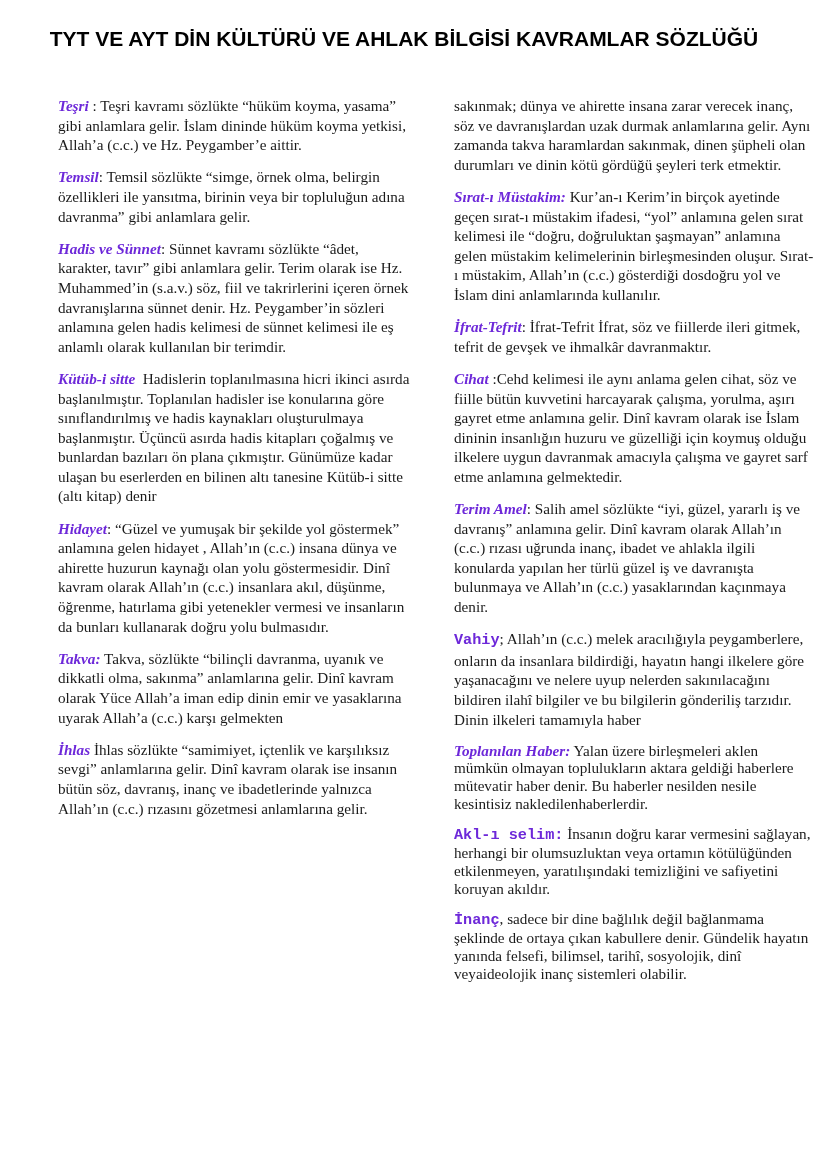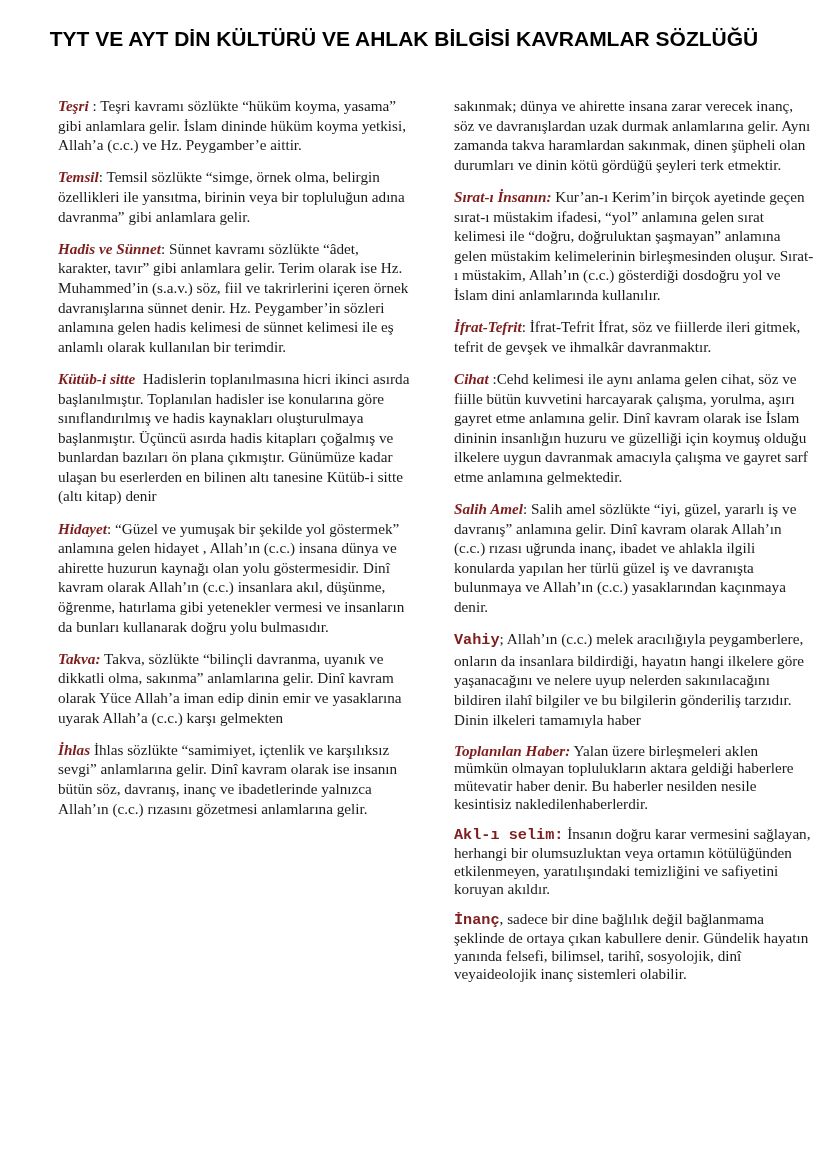--- a/index.html
+++ b/index.html
@@ -10,42 +10,42 @@
     color: #000; letter-spacing: 0px; white-space: nowrap;
   }
   .col {
     position: absolute; top: 96px;
     font-family: "Liberation Serif", serif; font-size: 15.2px; line-height: 19.6px;
     color: #1a1a1a;
   }
   .col-left { left: 58px; width: 352px; }
   .col-right { left: 454px; width: 360px; }
   .entry { margin: 0 0 12.6px 0; }
-  .term { color: #7f1d1d; font-weight: bold; font-style: italic; }
+  .term { color: #6d28d9; font-weight: bold; font-style: italic; }
   .term.upright { font-style: normal; font-family: Liberation Mono, monospace; }
   .desc { }
 </style>
 </head>
 <body>
 
 <div class="page-title">TYT VE AYT DİN KÜLTÜRÜ VE AHLAK BİLGİSİ KAVRAMLAR SÖZLÜĞÜ</div>
 
 <div class="col col-left">
   <p class="entry"><span class="term">Teşri</span><span> : </span><span class="desc">Teşri kavramı sözlükte “hüküm koyma, yasama” gibi anlamlara gelir. İslam dininde hüküm koyma yetkisi, Allah’a (c.c.) ve Hz. Peygamber’e aittir.</span></p>
   <p class="entry"><span class="term">Temsil</span><span>: </span><span class="desc">Temsil sözlükte “simge, örnek olma, belirgin özellikleri ile yansıtma, birinin veya bir topluluğun adına davranma” gibi anlamlara gelir.</span></p>
   <p class="entry"><span class="term">Hadis ve Sünnet</span><span>: </span><span class="desc">Sünnet kavramı sözlükte “âdet, karakter, tavır” gibi anlamlara gelir. Terim olarak ise Hz. Muhammed’in (s.a.v.) söz, fiil ve takrirlerini içeren örnek davranışlarına sünnet denir. Hz. Peygamber’in sözleri anlamına gelen hadis kelimesi de sünnet kelimesi ile eş anlamlı olarak kullanılan bir terimdir.</span></p>
   <p class="entry"><span class="term">Kütüb-i sitte</span><span style="white-space:pre">  </span><span class="desc">Hadislerin toplanılmasına hicri ikinci asırda başlanılmıştır. Toplanılan hadisler ise konularına göre sınıflandırılmış ve hadis kaynakları oluşturulmaya başlanmıştır. Üçüncü asırda hadis kitapları çoğalmış ve bunlardan bazıları ön plana çıkmıştır. Günümüze kadar ulaşan bu eserlerden en bilinen altı tanesine Kütüb-i sitte (altı kitap) denir</span></p>
   <p class="entry"><span class="term">Hidayet</span><span>: </span><span class="desc">“Güzel ve yumuşak bir şekilde yol göstermek” anlamına gelen hidayet , Allah’ın (c.c.) insana dünya ve ahirette huzurun kaynağı olan yolu göstermesidir. Dinî kavram olarak Allah’ın (c.c.) insanlara akıl, düşünme, öğrenme, hatırlama gibi yetenekler vermesi ve insanların da bunları kullanarak doğru yolu bulmasıdır.</span></p>
   <p class="entry"><span class="term">Takva:</span><span> </span><span class="desc">Takva, sözlükte “bilinçli davranma, uyanık ve dikkatli olma, sakınma” anlamlarına gelir. Dinî kavram olarak Yüce Allah’a iman edip dinin emir ve yasaklarına uyarak Allah’a (c.c.) karşı gelmekten</span></p>
   <p class="entry"><span class="term">İhlas</span><span> </span><span class="desc">İhlas sözlükte “samimiyet, içtenlik ve karşılıksız sevgi” anlamlarına gelir. Dinî kavram olarak ise insanın bütün söz, davranış, inanç ve ibadetlerinde yalnızca Allah’ın (c.c.) rızasını gözetmesi anlamlarına gelir.</span></p>
 </div>
 
 <div class="col col-right">
   <p class="entry"><span class="desc">sakınmak; dünya ve ahirette insana zarar verecek inanç, söz ve davranışlardan uzak durmak anlamlarına gelir. Aynı zamanda takva haramlardan sakınmak, dinen şüpheli olan durumları ve dinin kötü gördüğü şeyleri terk etmektir.</span></p>
-  <p class="entry"><span class="term">Sırat-ı İnsanın:</span><span> </span><span class="desc">Kur’an-ı Kerim’in birçok ayetinde geçen sırat-ı müstakim ifadesi, “yol” anlamına gelen sırat kelimesi ile “doğru, doğruluktan şaşmayan” anlamına gelen müstakim kelimelerinin birleşmesinden oluşur. Sırat-ı müstakim, Allah’ın (c.c.) gösterdiği dosdoğru yol ve İslam dini anlamlarında kullanılır.</span></p>
+  <p class="entry"><span class="term">Sırat-ı Müstakim:</span><span> </span><span class="desc">Kur’an-ı Kerim’in birçok ayetinde geçen sırat-ı müstakim ifadesi, “yol” anlamına gelen sırat kelimesi ile “doğru, doğruluktan şaşmayan” anlamına gelen müstakim kelimelerinin birleşmesinden oluşur. Sırat-ı müstakim, Allah’ın (c.c.) gösterdiği dosdoğru yol ve İslam dini anlamlarında kullanılır.</span></p>
   <p class="entry"><span class="term">İfrat-Tefrit</span><span>: </span><span class="desc">İfrat-Tefrit İfrat, söz ve fiillerde ileri gitmek, tefrit de gevşek ve ihmalkâr davranmaktır.</span></p>
   <p class="entry"><span class="term">Cihat</span><span> :</span><span class="desc">Cehd kelimesi ile aynı anlama gelen cihat, söz ve fiille bütün kuvvetini harcayarak çalışma, yorulma, aşırı gayret etme anlamına gelir. Dinî kavram olarak ise İslam dininin insanlığın huzuru ve güzelliği için koymuş olduğu ilkelere uygun davranmak amacıyla çalışma ve gayret sarf etme anlamına gelmektedir.</span></p>
-  <p class="entry"><span class="term">Salih Amel</span><span>: </span><span class="desc">Salih amel sözlükte “iyi, güzel, yararlı iş ve davranış” anlamına gelir. Dinî kavram olarak Allah’ın (c.c.) rızası uğrunda inanç, ibadet ve ahlakla ilgili konularda yapılan her türlü güzel iş ve davranışta bulunmaya ve Allah’ın (c.c.) yasaklarından kaçınmaya denir.</span></p>
+  <p class="entry"><span class="term">Terim Amel</span><span>: </span><span class="desc">Salih amel sözlükte “iyi, güzel, yararlı iş ve davranış” anlamına gelir. Dinî kavram olarak Allah’ın (c.c.) rızası uğrunda inanç, ibadet ve ahlakla ilgili konularda yapılan her türlü güzel iş ve davranışta bulunmaya ve Allah’ın (c.c.) yasaklarından kaçınmaya denir.</span></p>
   <p class="entry"><span class="term upright">Vahiy</span><span>; </span><span class="desc">Allah’ın (c.c.) melek aracılığıyla peygamberlere, onların da insanlara bildirdiği, hayatın hangi ilkelere göre yaşanacağını ve nelere uyup nelerden sakınılacağını bildiren ilahî bilgiler ve bu bilgilerin gönderiliş tarzıdır. Dinin ilkeleri tamamıyla haber</span></p>
   <p class="entry" style="line-height:17.6px"><span class="term">Toplanılan Haber:</span><span> </span><span class="desc">Yalan üzere birleşmeleri aklen mümkün olmayan toplulukların aktara geldiği haberlere mütevatir haber denir. Bu haberler nesilden nesile kesintisiz nakledilenhaberlerdir.</span></p>
   <p class="entry" style="line-height:17.6px"><span class="term upright">Akl-ı selim:</span><span> </span><span class="desc">İnsanın doğru karar vermesini sağlayan, herhangi bir olumsuzluktan veya ortamın kötülüğünden etkilenmeyen, yaratılışındaki temizliğini ve safiyetini koruyan akıldır.</span></p>
   <p class="entry" style="line-height:17.6px"><span class="term upright">İnanç</span><span>, </span><span class="desc">sadece bir dine bağlılık değil bağlanmama şeklinde de ortaya çıkan kabullere denir. Gündelik hayatın yanında felsefi, bilimsel, tarihî, sosyolojik, dinî veyaideolojik inanç sistemleri olabilir.</span></p>
 </div>
 
 </body></html>

